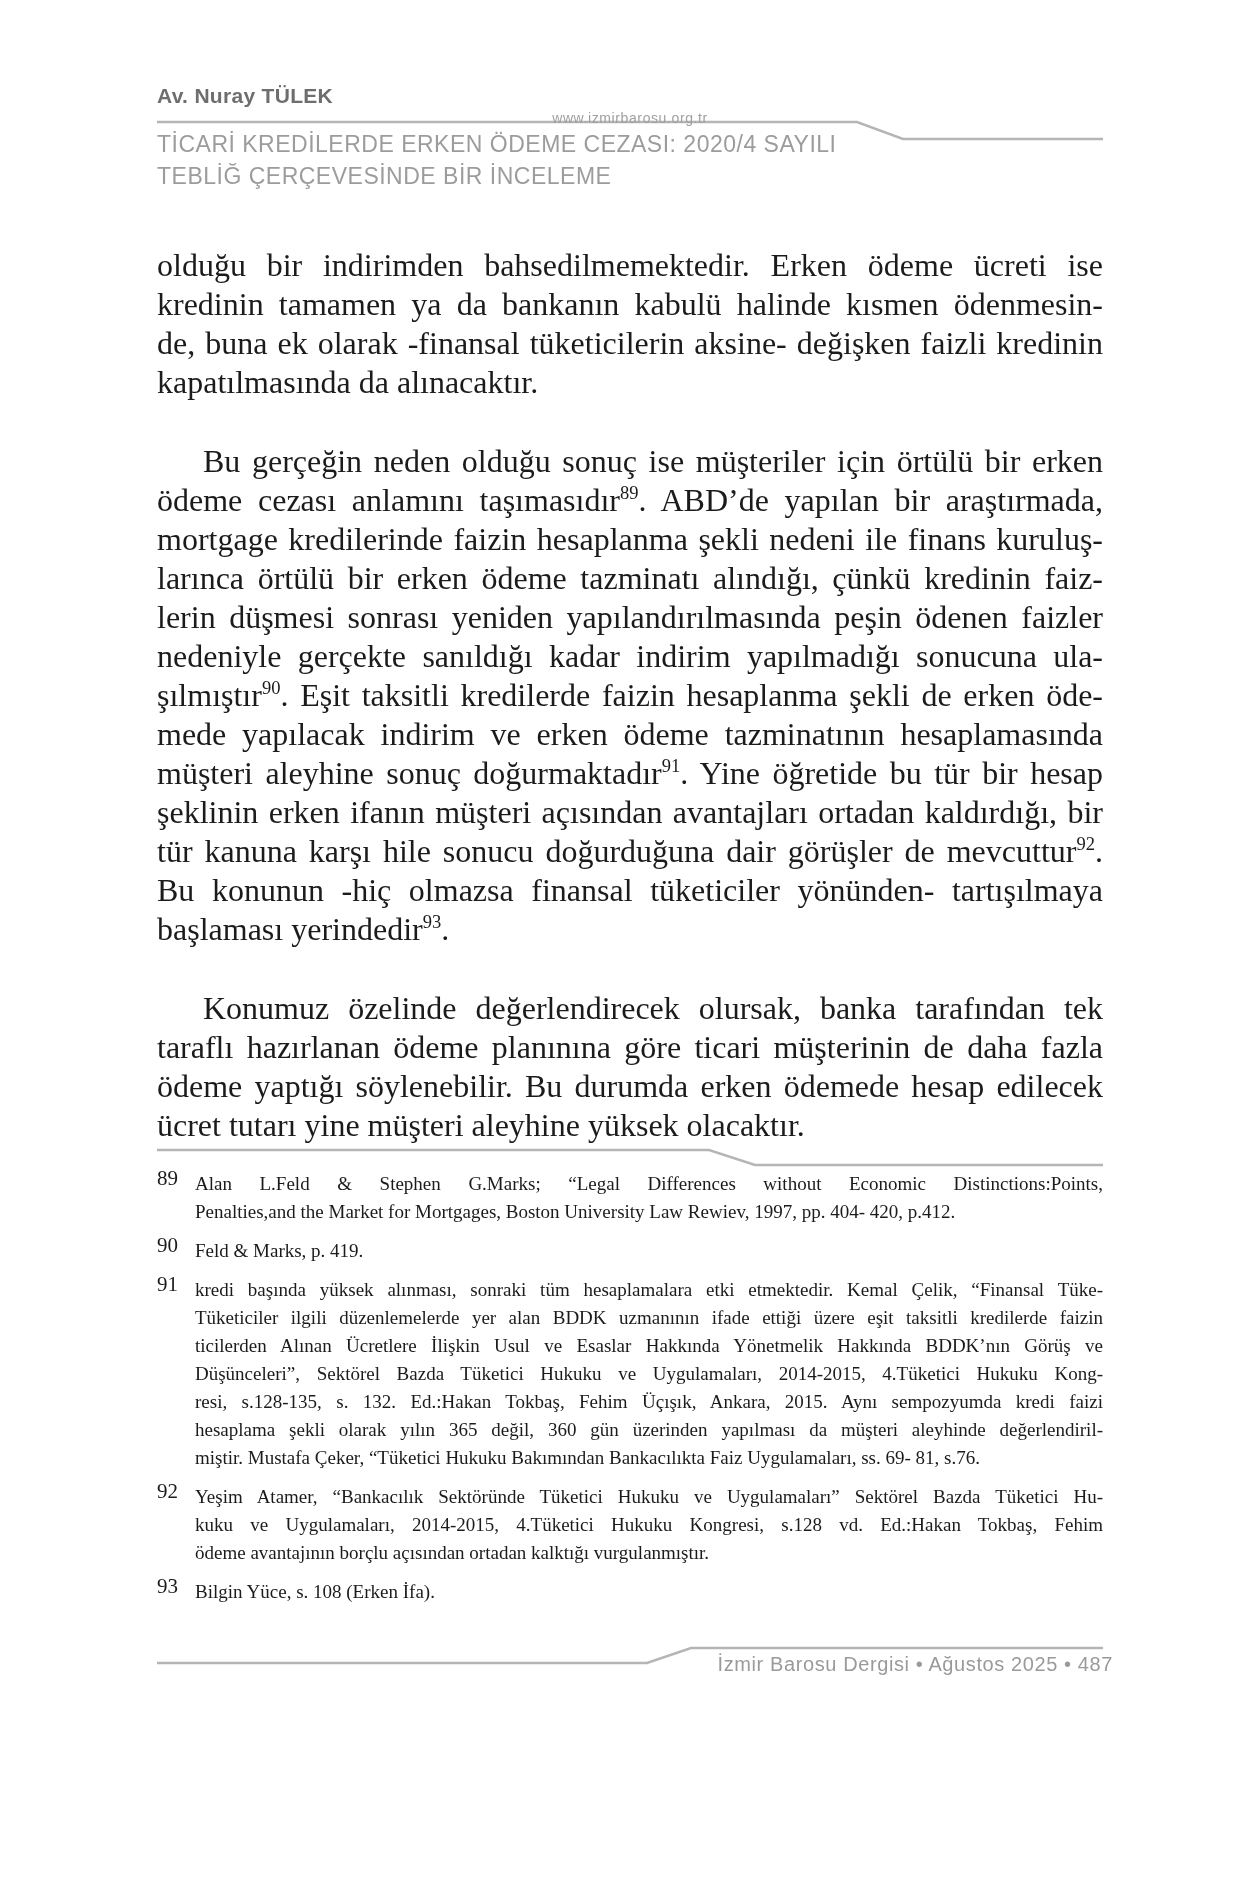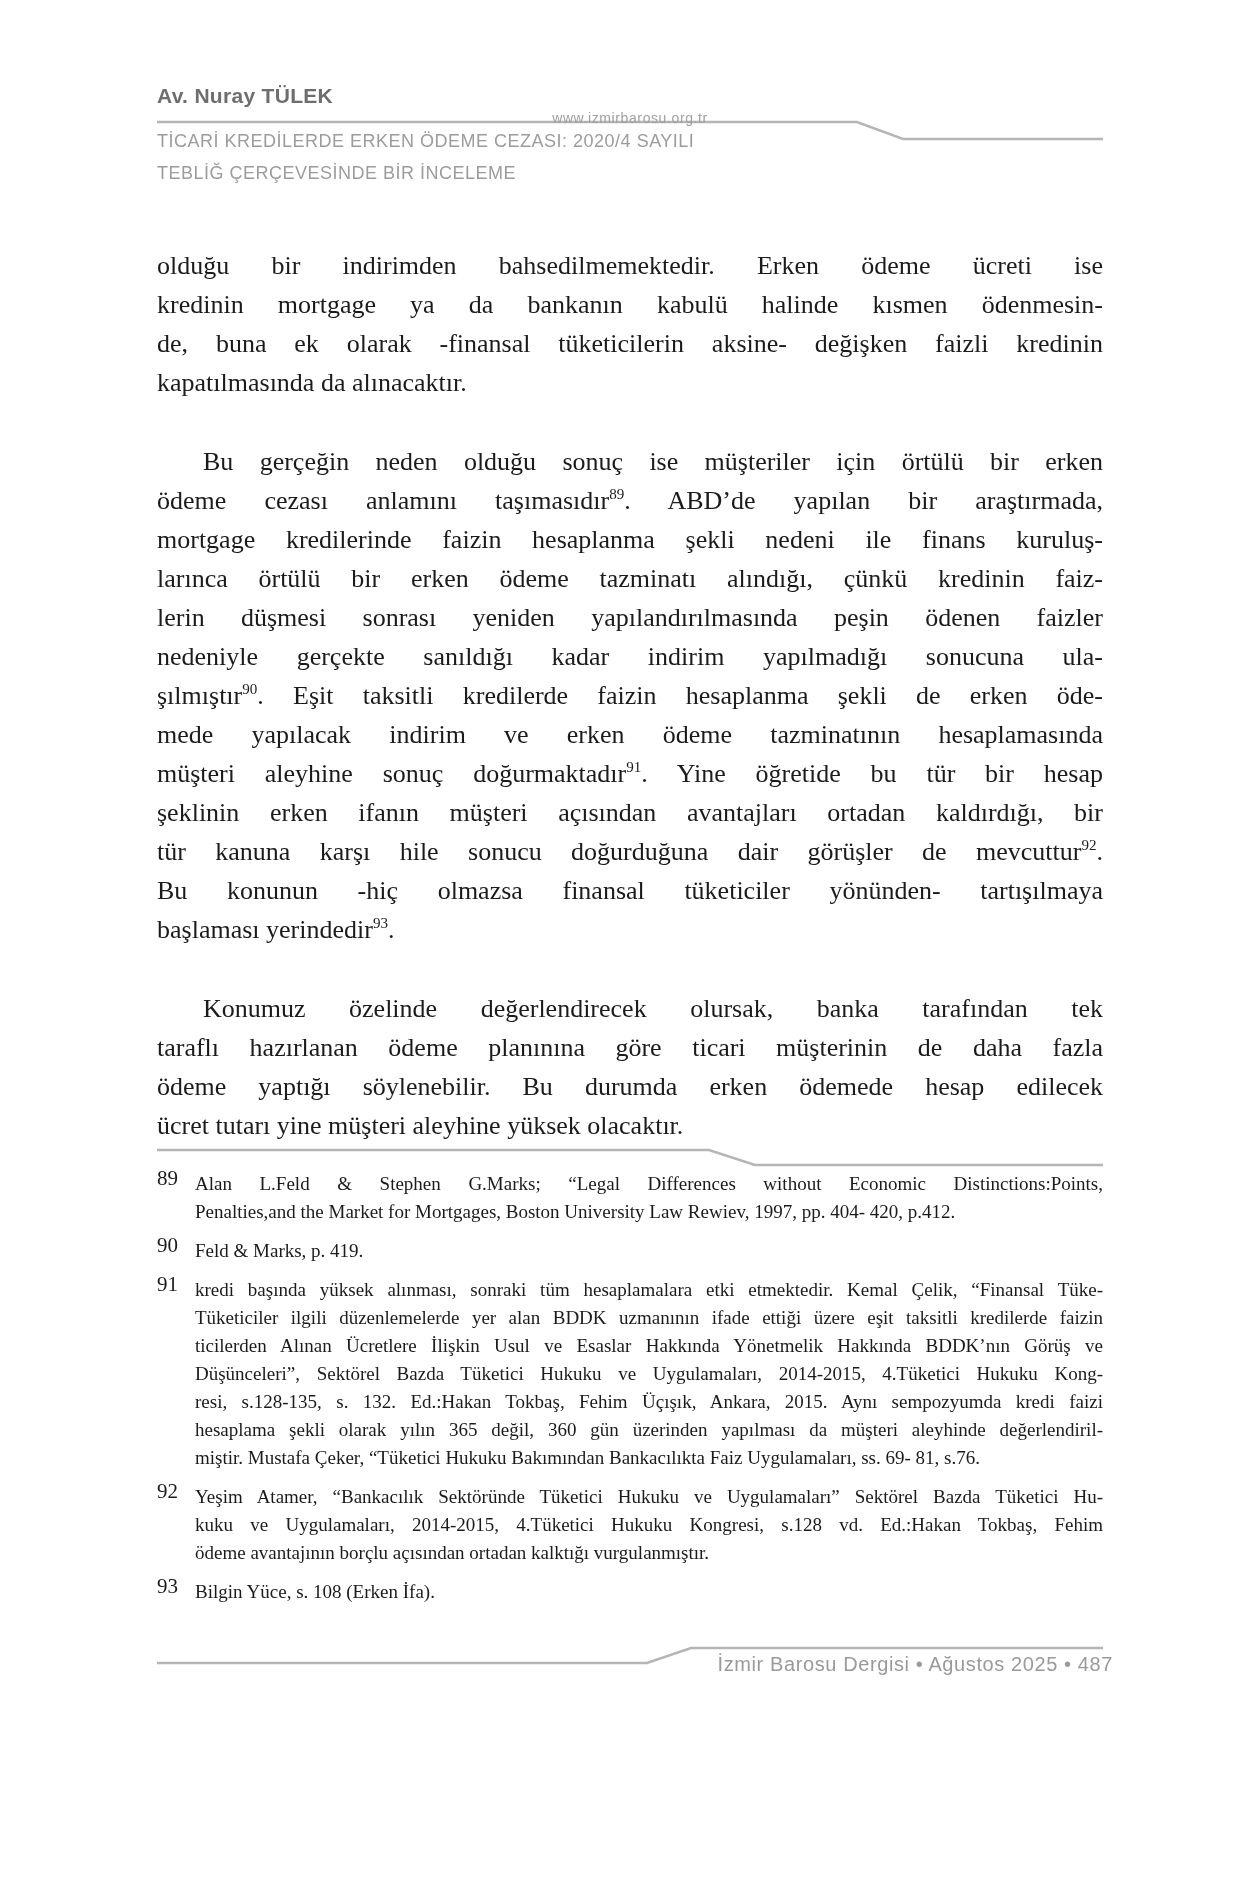--- a/index.html
+++ b/index.html
@@ -18,30 +18,30 @@
     font-weight:bold; font-size:21px; color:#6e6e6e; letter-spacing:0.3px;
   }
   .url {
     left:157px; top:110px; width:946px; text-align:center;
     font-family:"Liberation Sans", sans-serif;
     font-size:14px; color:#9f9f9f; letter-spacing:0.6px;
   }
   .title {
     left:157px; width:946px;
     font-family:"Liberation Sans", sans-serif;
-    font-size:18px; color:#9c9c9c; letter-spacing:0.5px;
+    font-size:23px; color:#9c9c9c; letter-spacing:0.5px;
   }
   .t1 { top:131px; }
   .t2 { top:163px; }
   .rule-svg { left:157px; }
 
   
   .body-block {
     left:157px; top:246px; width:946px;
-    font-size:26px; line-height:39px; color:#1b1b1b;
+    font-size:32px; line-height:39px; color:#1b1b1b;
   }
   .paragraph { margin-bottom:40px; }
   .line { text-align:justify; text-align-last:justify; }
   .line.last { text-align-last:left; }
   .line.indent { text-indent:46px; }
   .body-block sup, .footnotes sup {
     font-size:58%; line-height:0; vertical-align:super;
   }
 
   
@@ -73,21 +73,21 @@
   </svg>
 
   <div class="abs url">www.izmirbarosu.org.tr</div>
 
   <div class="abs title t1">TİCARİ KREDİLERDE ERKEN ÖDEME CEZASI: 2020/4 SAYILI</div>
   <div class="abs title t2">TEBLİĞ ÇERÇEVESİNDE BİR İNCELEME</div>
 
   <div class="abs body-block">
       <div class="paragraph">
         <div class="line">olduğu  bir indirimden bahsedilmemektedir. Erken ödeme ücreti ise</div>
-        <div class="line">kredinin mortgage ya da bankanın kabulü halinde kısmen ödenmesin-</div>
+        <div class="line">kredinin tamamen ya da bankanın kabulü halinde kısmen ödenmesin-</div>
         <div class="line">de, buna ek olarak -finansal tüketicilerin aksine- değişken faizli kredinin</div>
         <div class="line last">kapatılmasında da alınacaktır.</div>
       </div>
       <div class="paragraph">
         <div class="line indent">Bu gerçeğin neden olduğu sonuç ise müşteriler için örtülü bir erken</div>
         <div class="line">ödeme cezası anlamını taşımasıdır<sup>89</sup>. ABD’de yapılan bir araştırmada,</div>
         <div class="line">mortgage kredilerinde faizin hesaplanma şekli nedeni ile finans kuruluş-</div>
         <div class="line">larınca örtülü bir erken ödeme tazminatı alındığı, çünkü kredinin faiz-</div>
         <div class="line">lerin düşmesi sonrası yeniden yapılandırılmasında peşin ödenen faizler</div>
         <div class="line">nedeniyle gerçekte sanıldığı kadar indirim yapılmadığı sonucuna ula-</div>

